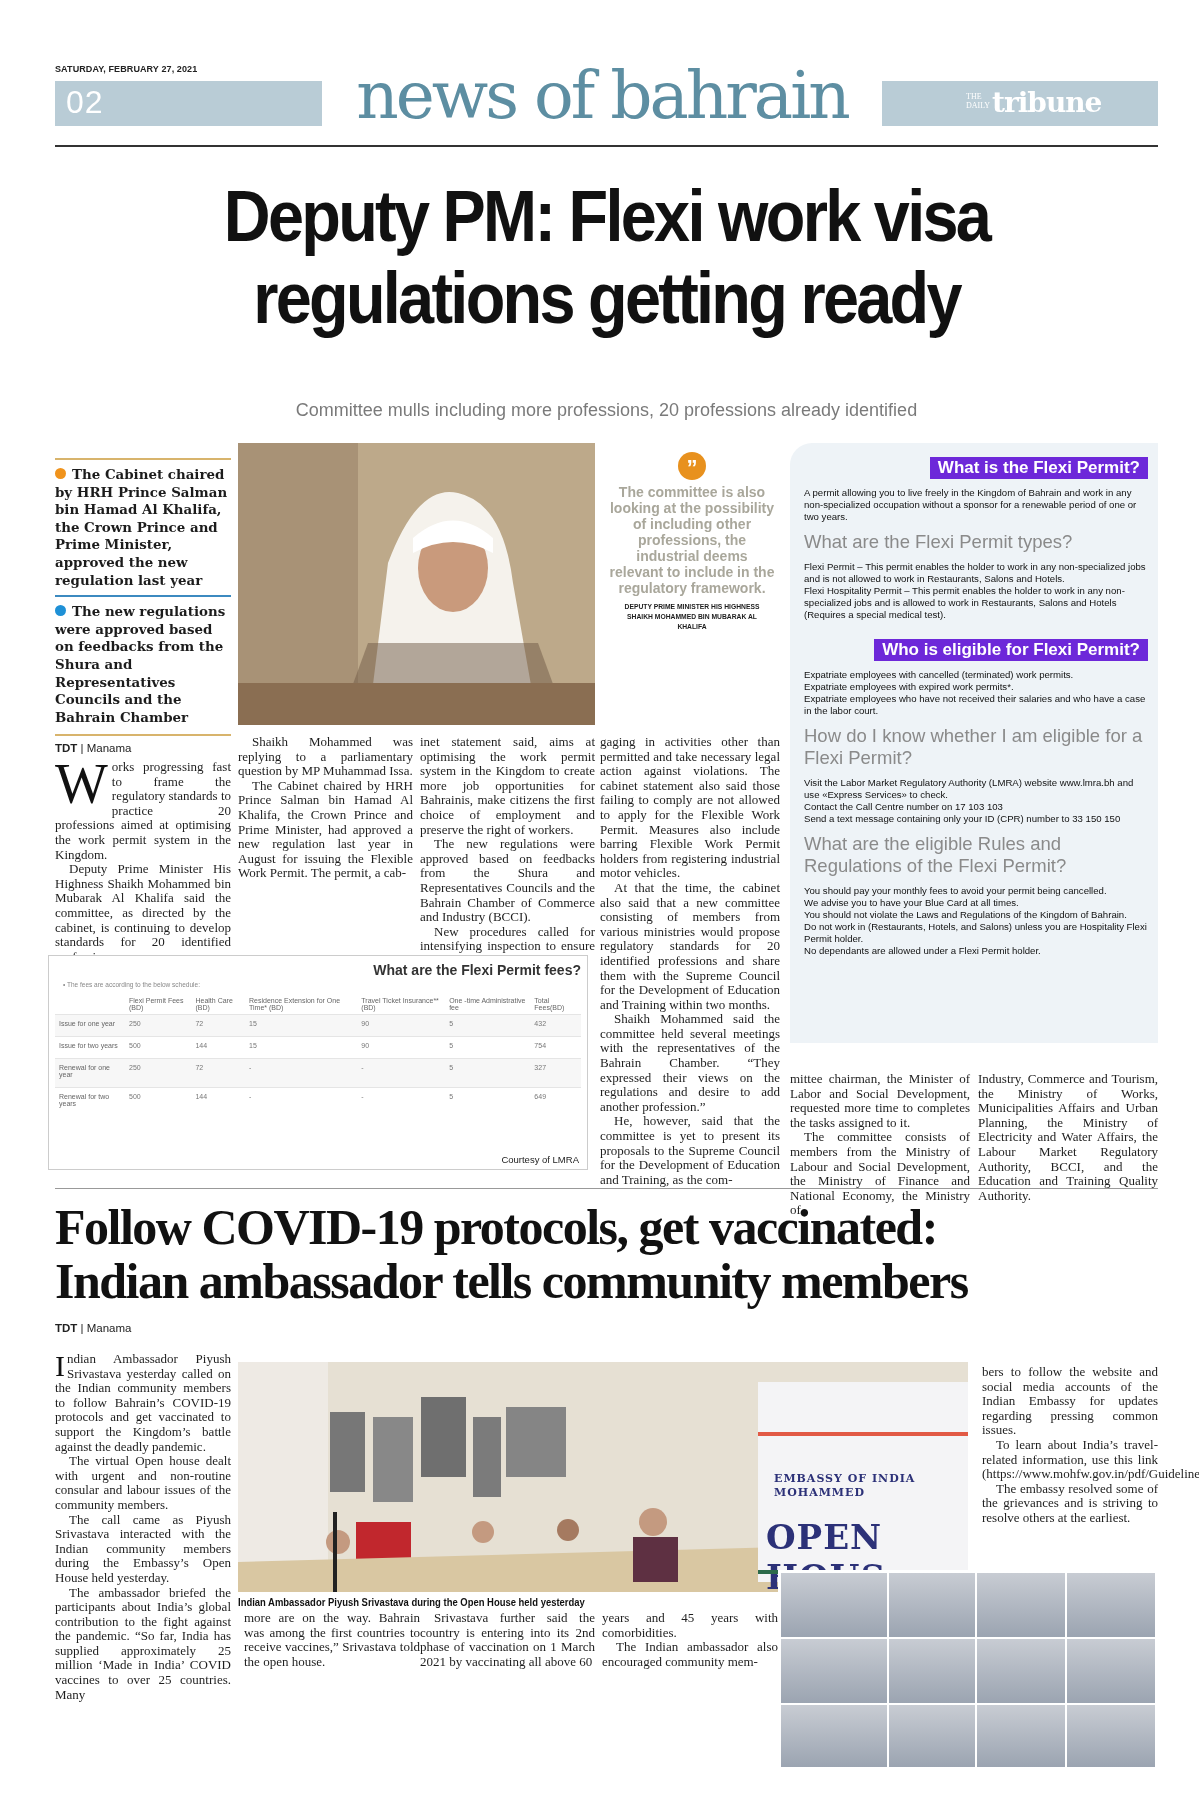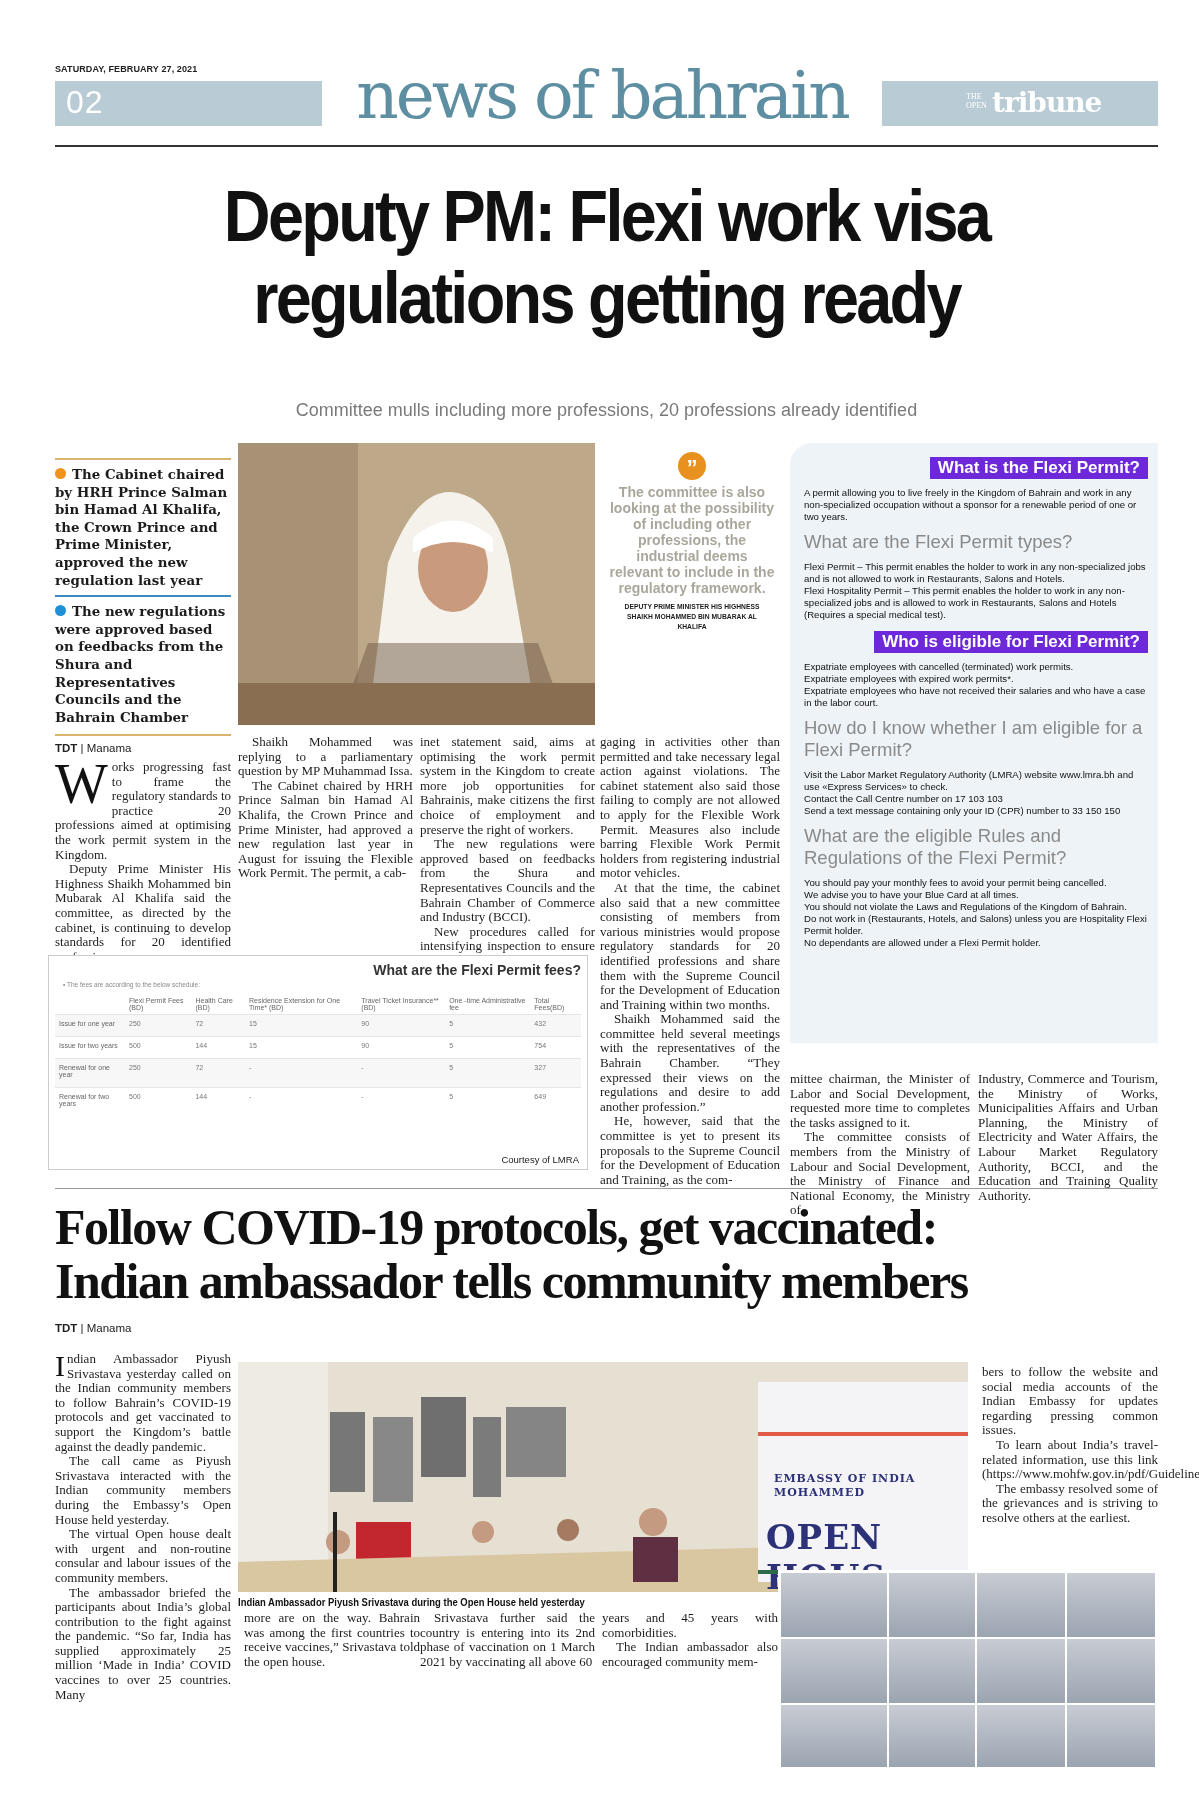--- a/index.html
+++ b/index.html
@@ -57,21 +57,21 @@
   .caption2 { left: 238px; top: 1596px; width: 540px; font-family: "Liberation Sans", sans-serif; font-weight: bold; font-size: 10.5px; color: #111; transform-origin: left; transform: scaleX(0.9); }
 </style>
 </head>
 <body>
 
 <div class="abs date">SATURDAY, FEBRUARY 27, 2021</div>
 <div class="abs mast-band"></div>
 <div class="abs page-no">02</div>
 <div class="abs mast-title-wrap"></div>
 <div class="abs mast-title">news of bahrain</div>
-<div class="abs logo-small" style="width:24px;">THE OPEN</div>
+<div class="abs logo-small" style="width:24px;">THE DAILY</div>
 <div class="abs logo">tribune</div>
 <div class="abs rule-top"></div>
 
 <div class="abs headline1">
   <div>Deputy PM: Flexi work visa</div>
   <div>regulations getting ready</div>
 </div>
 <div class="abs subhead">Committee mulls including more professions, 20 professions already identified</div>
 
 <div class="abs hl-col">
@@ -128,21 +128,21 @@
   <p>Shaikh Mohammed said the committee held several meetings with the representatives of the Bahrain Chamber. “They expressed their views on the regulations and desire to add another profession.”</p>
   <p>He, however, said that the committee is yet to present its proposals to the Supreme Council for the Development of Education and Training, as the com-</p>
 </div>
 
 <div class="abs box">
   <div class="red-head">What is the Flexi Permit?</div>
   <p class="small" style="padding-top:8px;">A permit allowing you to live freely in the Kingdom of Bahrain and work in any non-specialized occupation without a sponsor for a renewable period of one or two years.</p>
   <div class="gray-head">What are the Flexi Permit types?</div>
   <p class="small">Flexi Permit – This permit enables the holder to work in any non-specialized jobs and is not allowed to work in Restaurants, Salons and Hotels.</p>
   <p class="small">Flexi Hospitality Permit – This permit enables the holder to work in any non-specialized jobs and is allowed to work in Restaurants, Salons and Hotels (Requires a special medical test).</p>
-  <div class="red-head" style="margin-top:10px;">Who is eligible for Flexi Permit?</div>
+  <div class="red-head" style="margin-top:18px;">Who is eligible for Flexi Permit?</div>
   <p class="small" style="padding-top:8px;">Expatriate employees with cancelled (terminated) work permits.</p>
   <p class="small">Expatriate employees with expired work permits*.</p>
   <p class="small">Expatriate employees who have not received their salaries and who have a case in the labor court.</p>
   <div class="gray-head">How do I know whether I am eligible for a Flexi Permit?</div>
   <p class="small">Visit the Labor Market Regulatory Authority (LMRA) website www.lmra.bh and use «Express Services» to check.</p>
   <p class="small">Contact the Call Centre number on 17 103 103</p>
   <p class="small">Send a text message containing only your ID (CPR) number to 33 150 150</p>
   <div class="gray-head">What are the eligible Rules and Regulations of the Flexi Permit?</div>
   <p class="small">You should pay your monthly fees to avoid your permit being cancelled.</p>
   <p class="small">We advise you to have your Blue Card at all times.</p>
@@ -221,22 +221,22 @@
 <div class="abs headline2">
   <div>Follow COVID-19 protocols, get vaccinated:</div>
   <div>Indian ambassador tells community members</div>
 </div>
 <div class="abs byline" style="left:55px; top:1322px;">
   <b>TDT</b> <span>| Manama</span>
 </div>
 
 <div class="abs col" style="left:55px; top:1352px; width:176px;">
   <p class="noind"><span class="dropcap small">I</span><span>ndian Ambassador Piyush Srivastava yesterday called on the Indian community members to follow Bahrain’s COVID-19 protocols and get vaccinated to support the Kingdom’s battle against the deadly pandemic.</span></p>
+  <p>The virtual Open house dealt with urgent and non-routine consular and labour issues of the community members.</p>
   <p>The call came as Piyush Srivastava interacted with the Indian community members during the Embassy’s Open House held yesterday.</p>
-  <p>The virtual Open house dealt with urgent and non-routine consular and labour issues of the community members.</p>
   <p>The ambassador briefed the participants about India’s global contribution to the fight against the pandemic. “So far, India has supplied approximately 25 million ‘Made in India’ COVID vaccines to over 25 countries. Many</p>
 </div>
 
 <div class="abs photo2">
   <svg width="730" height="230" viewBox="0 0 730 230" style="position:absolute;left:0;top:0;">
     <rect x="0" y="0" width="730" height="230" fill="#e6e0d3"></rect>
     <rect x="0" y="0" width="90" height="230" fill="#eeeae4"></rect>
     <rect x="92" y="50" width="35" height="80" fill="#777"></rect>
     <rect x="135" y="55" width="40" height="85" fill="#888"></rect>
     <rect x="183" y="35" width="45" height="80" fill="#6f6f6f"></rect>

